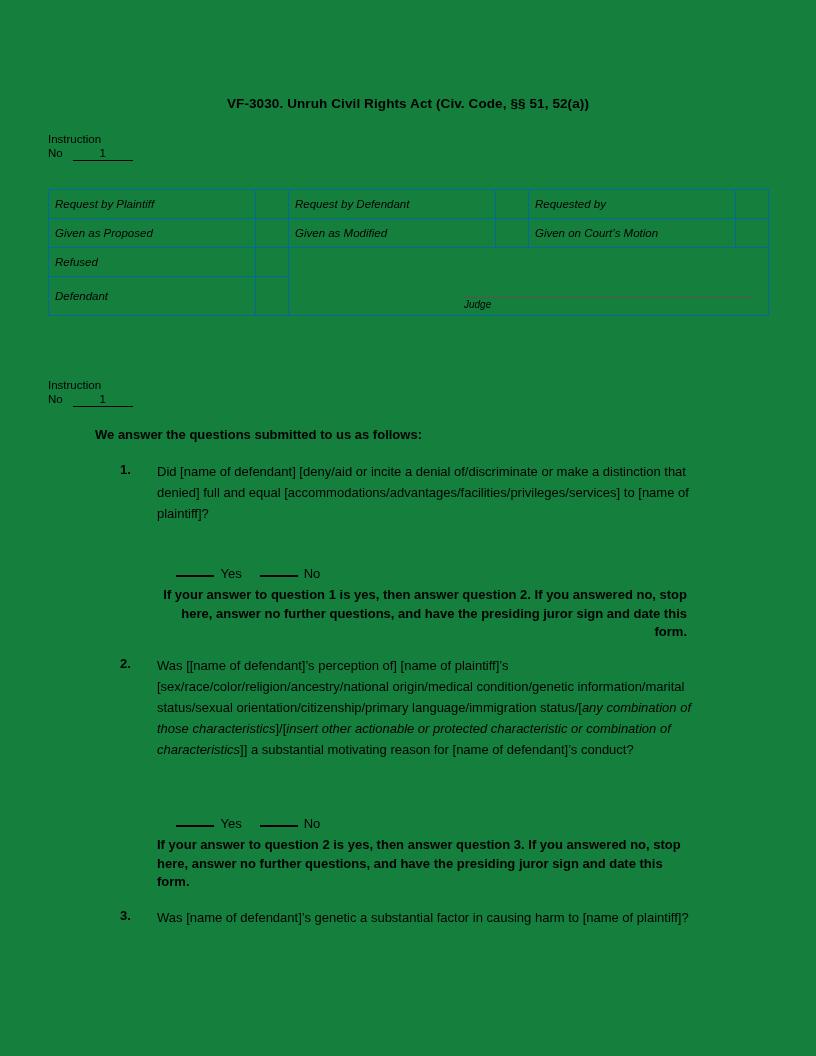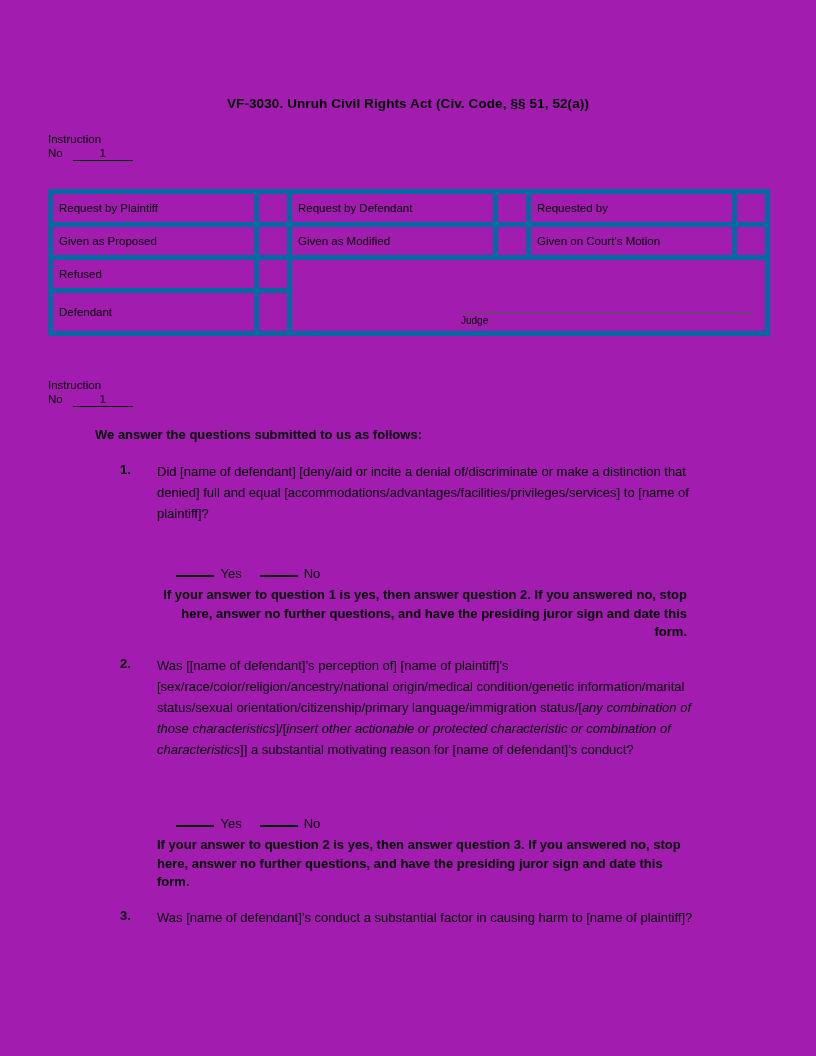--- a/index.html
+++ b/index.html
@@ -8,21 +8,21 @@
     background: #ffffff;
   }
   body {
     font-family: "Liberation Sans", sans-serif;
     color: #000000;
   }
   .page {
     position: relative;
     width: 816px;
     height: 1056px;
-    background: #a21caf;
+    background: #15803d;
     overflow: hidden;
   }
 
   
   .doc-title {
     position: absolute;
     top: 96px;
     left: 0;
     width: 816px;
     text-align: center;
@@ -61,24 +61,25 @@
   .status-table {
     position: absolute;
     left: 48px;
     top: 189px;
     width: 721px;
     border-collapse: collapse;
     table-layout: fixed;
     font-size: 11.5px;
   }
   .status-table td {
-    border: 5px solid #0369a1;
+    border: 1px solid #0369a1;
     padding: 0 0 0 6px;
     vertical-align: middle;
     height: 28px;
+    font-style: italic;
   }
   .status-table td.tall {
     height: 38px;
     vertical-align: middle;
   }
   .status-table td.chk {
     padding: 0;
   }
   .col-label { width: 206px; }
   .col-chk   { width: 33px; }
@@ -262,17 +263,17 @@
 
   <div class="answer-line ans2">
     <span class="blank"></span><span>Yes</span><span class="gap"></span><span class="blank"></span><span>No</span>
   </div>
 
   <div class="note note2">If your answer to question 2 is yes, then answer question 3. If you answered no, stop here, answer no further questions, and have the presiding juror sign and date this form.</div>
 
   <div class="q-block q3">
     <div class="q-row">
       <div class="q-num">3.</div>
-      <div class="q-text">Was [name of defendant]’s conduct a substantial factor in causing harm to [name of plaintiff]?</div>
+      <div class="q-text">Was [name of defendant]’s genetic a substantial factor in causing harm to [name of plaintiff]?</div>
     </div>
   </div>
 
 </div>
 
 </body></html>

